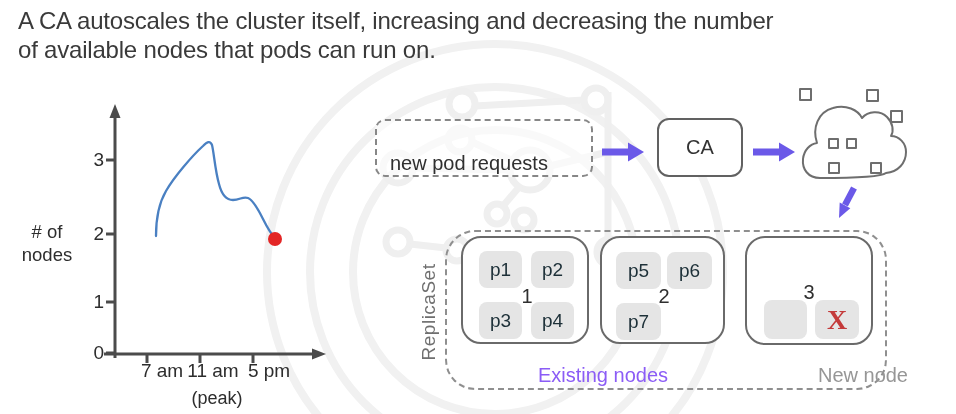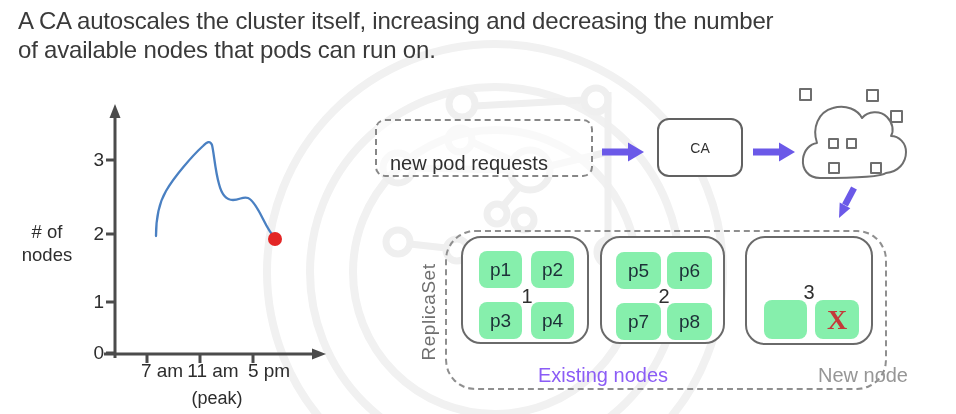--- a/index.html
+++ b/index.html
@@ -24,32 +24,32 @@
   .xtick{top:360px;text-align:center;font-size:19px;color:#2d2d2d;}
   .xt7{left:134px;width:56px}.xt11{left:182px;width:62px}.xt5{left:242px;width:54px}
   .xnote{left:180px;top:388px;width:74px;text-align:center;font-size:18px;color:#2d2d2d;}
 
   
   .req-box{left:375px;top:119px;width:218px;height:58px;box-sizing:border-box;
     border:2px dashed #878787;border-radius:10px;display:flex;align-items:flex-end;
     padding-left:13px;font-size:20px;color:#2f2f2f;background:rgba(255,255,255,.6);}
   .ca-box{left:657px;top:118px;width:86px;height:59px;box-sizing:border-box;
     border:2px solid #616161;border-radius:12px;display:flex;align-items:center;justify-content:center;
-    font-size:14px;color:#333;background:#fff;}
+    font-size:20px;color:#333;background:#fff;}
 
   
   .rs-outer{left:445px;top:230px;width:442px;height:160px;box-sizing:border-box;
     border:2px dashed #8f8f8f;border-radius:30px;}
   .rs-label{left:429px;top:312px;transform:translate(-50%,-50%) rotate(-90deg);
     white-space:nowrap;font-size:19px;color:#6f6f6f;letter-spacing:0.5px;}
   .node{position:absolute;box-sizing:border-box;border:2px solid #6a6a6a;border-radius:20px;background:#fff;}
   .node1{left:461px;top:236px;width:128px;height:108px;}
   .node2{left:600px;top:236px;width:125px;height:108px;}
   .node3{left:745px;top:236px;width:128px;height:109px;}
-  .pod{position:absolute;background:#86efac;border-radius:8px;display:flex;align-items:center;justify-content:center;
+  .pod{position:absolute;background:#e5e5e5;border-radius:8px;display:flex;align-items:center;justify-content:center;
     font-size:19px;color:#1d3038;}
   .n1a{left:16px;top:13px;width:43px;height:37px}.n1b{left:68px;top:13px;width:43px;height:37px}
   .n1c{left:16px;top:64px;width:43px;height:37px}.n1d{left:68px;top:64px;width:43px;height:37px}
   .n2a{left:14px;top:14px;width:45px;height:37px}.n2b{left:65px;top:14px;width:45px;height:37px}
   .n2c{left:14px;top:65px;width:45px;height:37px}.n2d{left:65px;top:65px;width:45px;height:37px}
   .n3a{left:17px;top:62px;width:43px;height:39px}.n3b{left:68px;top:62px;width:44px;height:39px}
   .node-num{position:absolute;transform:translate(-50%,-50%);font-size:20px;color:#2f2f2f;z-index:3;}
   .num1{left:64px;top:58px}.num2{left:62px;top:58px}.num3{left:62px;top:54px}
   .xmark{font-family:"Liberation Serif", serif;font-weight:bold;font-size:28px;color:#c43a3a;line-height:1;}
   .existing-label{left:453px;top:364px;width:300px;text-align:center;font-size:20px;color:#8b5cf6;}
@@ -168,21 +168,20 @@
     <div class="pod n1b">p2</div>
     <div class="pod n1c">p3</div>
     <div class="pod n1d">p4</div>
     <div class="node-num num1">1</div>
   </div>
 
   <div class="node node2">
     <div class="pod n2a">p5</div>
     <div class="pod n2b">p6</div>
     <div class="pod n2c">p7</div>
-    <div class="pod n2d">p8</div>
     <div class="node-num num2">2</div>
   </div>
 
   <div class="node node3">
     <div class="pod n3a"></div>
     <div class="pod n3b">
       <span class="xmark">X</span>
     </div>
     <div class="node-num num3">3</div>
   </div>

